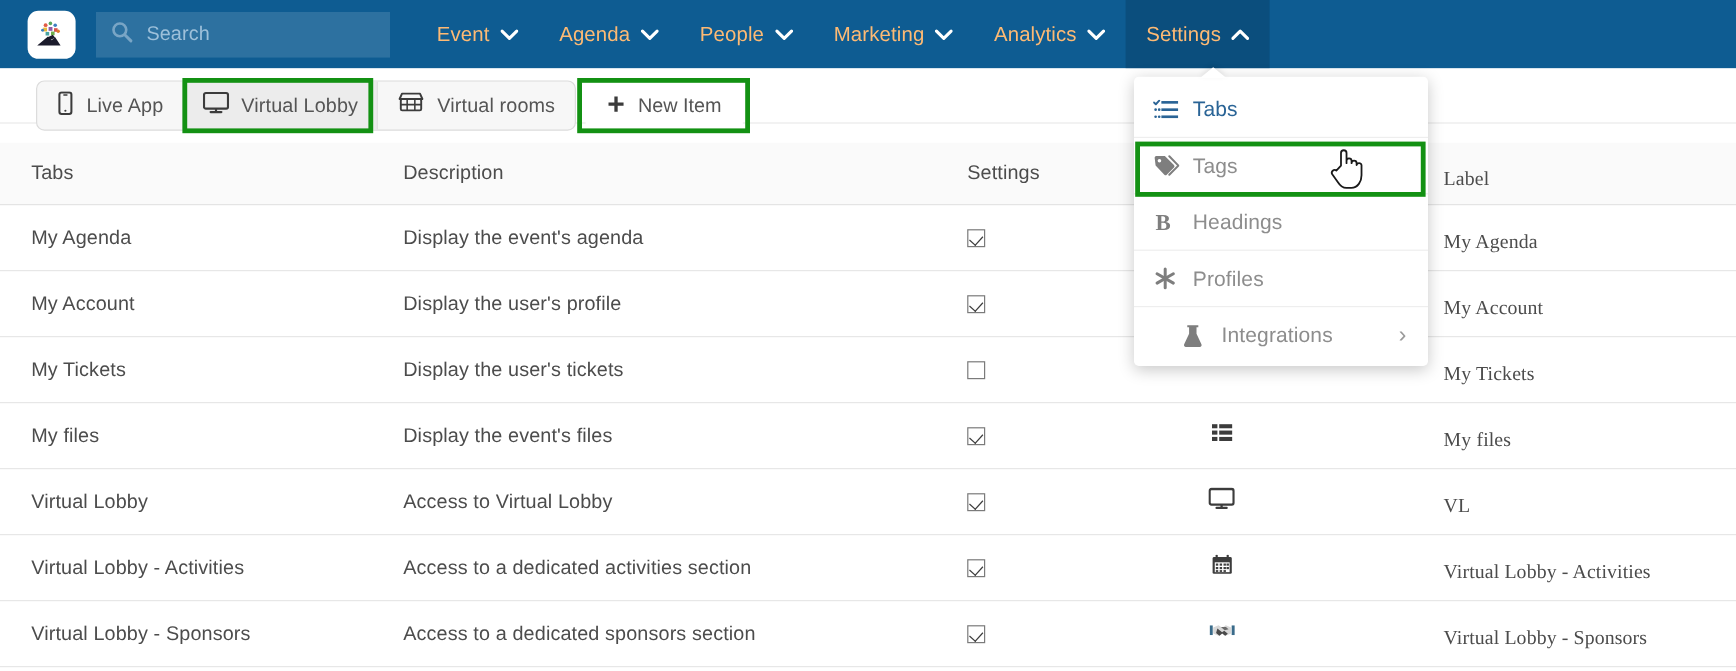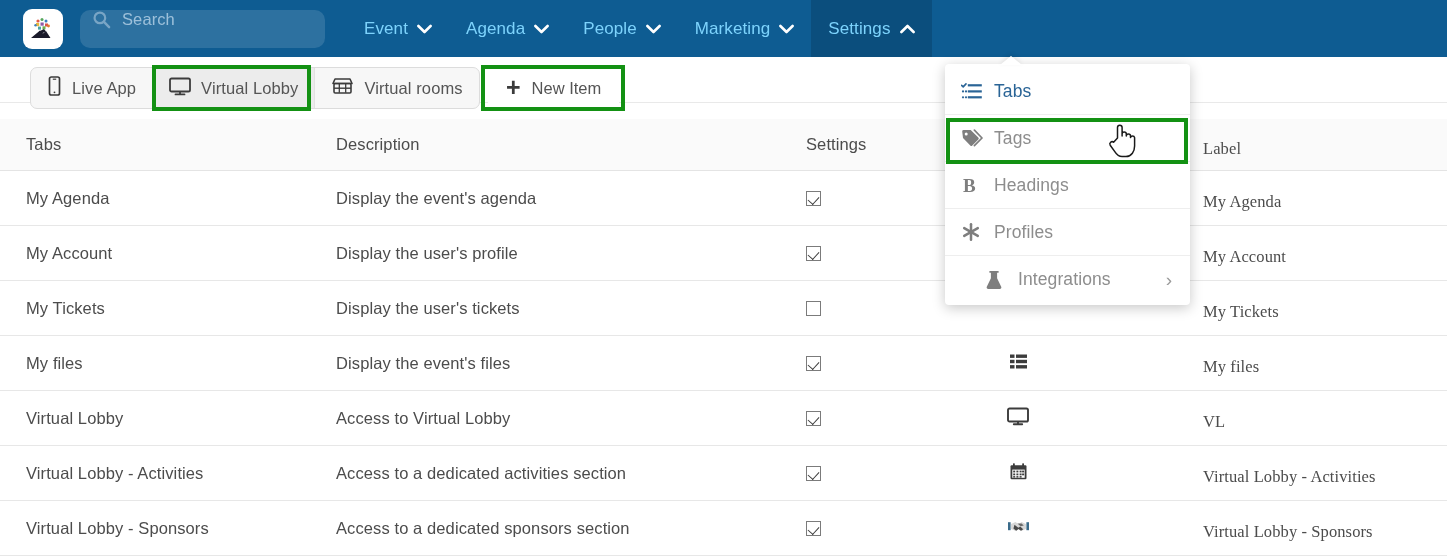--- a/index.html
+++ b/index.html
@@ -22,34 +22,34 @@
   }
   #logo-wrap {
     width: 40px; height: 40px; margin-left: 23px;
     background: #ffffff; border-radius: 9px;
     display: flex; align-items: center; justify-content: center;
     overflow: hidden; flex: none;
   }
   #search-box {
     margin-left: 17px; width: 245px; height: 38px;
     background: rgba(255,255,255,0.13);
-    border-radius: 10px;
-    display: flex; flex: none;
+    border-radius: 0;
+    display: flex; align-items: center; flex: none;
   }
   #search-box .mag { margin-left: 12px; flex: none; opacity: .62; }
   #search-box .ph {
     margin-left: 11px; color: #9dc0da; font-size: 16.5px;
     letter-spacing: .1px;
   }
 
   .navitems { display: flex; align-items: stretch; height: 57px; margin-left: 22px; }
   .navitem {
     display: flex; align-items: center; gap: 9px;
     padding: 0 17px; height: 57px; cursor: pointer;
-    color: #7dd3fc; font-size: 17px; white-space: nowrap;
+    color: #fdba74; font-size: 17px; white-space: nowrap;
     letter-spacing: .1px;
   }
   .navitem.active { background: #0b4e7d; }
   .caret { display:block; }
 
   
   #subbar {
     position: absolute; left: 0; top: 57px;
     width: 1447px; height: 46px;
     background: #ffffff;
@@ -220,20 +220,28 @@
 
       <div class="navitem">
         <span>Marketing</span>
         <span class="caret">
           <svg width="15" height="10" viewBox="0 0 15 10">
               <path d="M1.4 2 L7.5 8 L13.6 2" fill="none" stroke="#fff" stroke-width="2.6" stroke-linecap="round" stroke-linejoin="round"></path>
             </svg>
         </span>
       </div>
 
+      <div class="navitem">
+        <span>Analytics</span>
+        <span class="caret">
+          <svg width="15" height="10" viewBox="0 0 15 10">
+              <path d="M1.4 2 L7.5 8 L13.6 2" fill="none" stroke="#fff" stroke-width="2.6" stroke-linecap="round" stroke-linejoin="round"></path>
+            </svg>
+        </span>
+      </div>
 
       <div class="navitem active">
         <span>Settings</span>
         <span class="caret">
           <svg width="15" height="10" viewBox="0 0 15 10">
               <path d="M1.4 8 L7.5 2 L13.6 8" fill="none" stroke="#fff" stroke-width="2.6" stroke-linecap="round" stroke-linejoin="round"></path>
             </svg>
         </span>
       </div>
 

